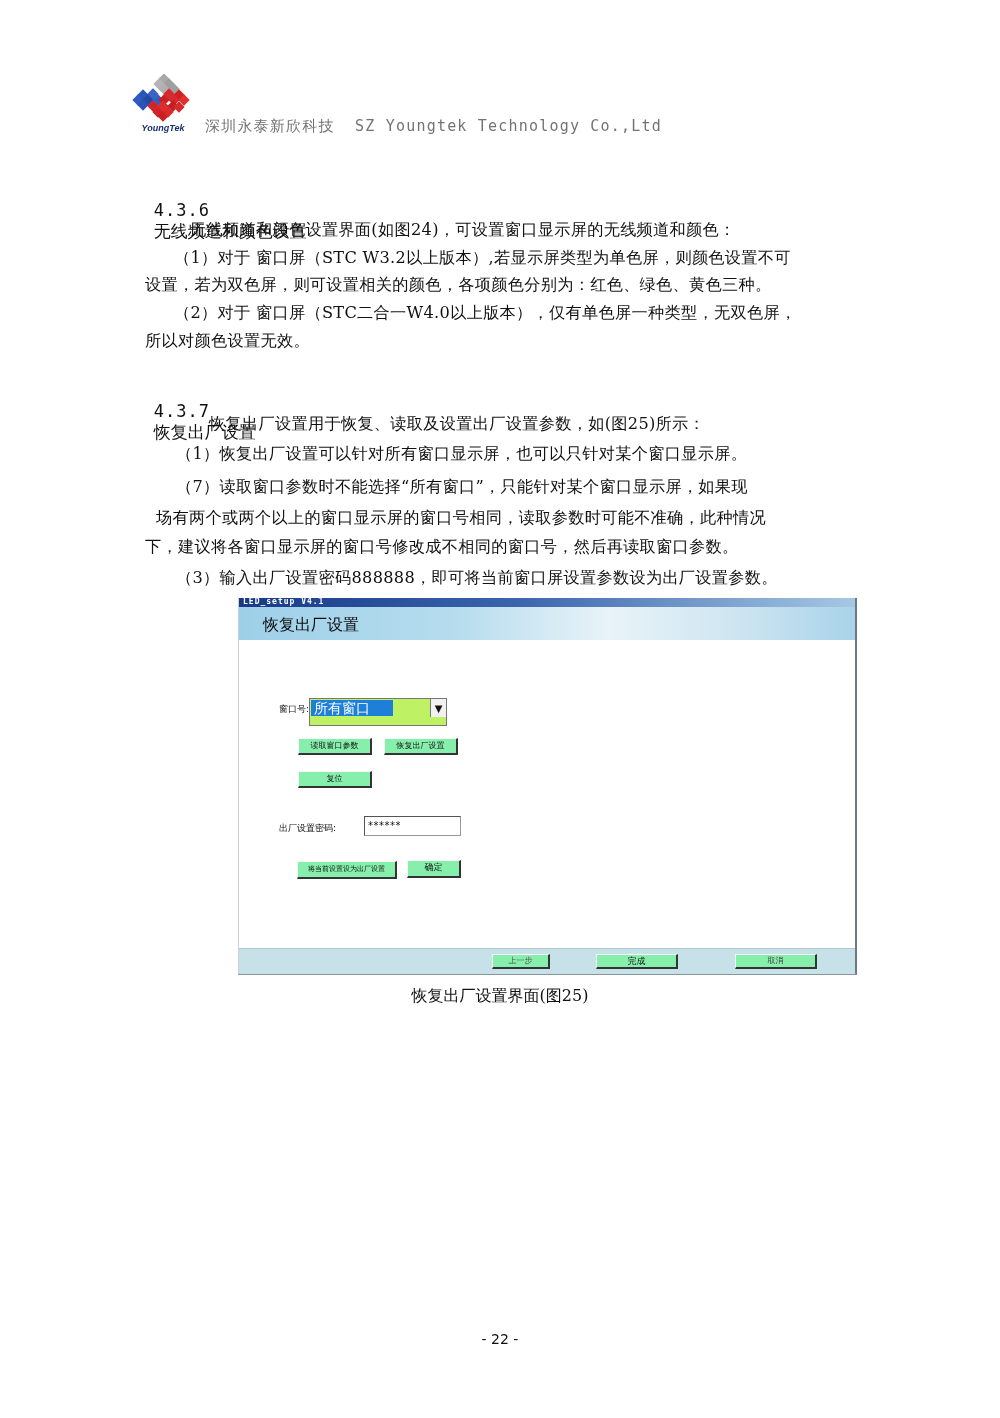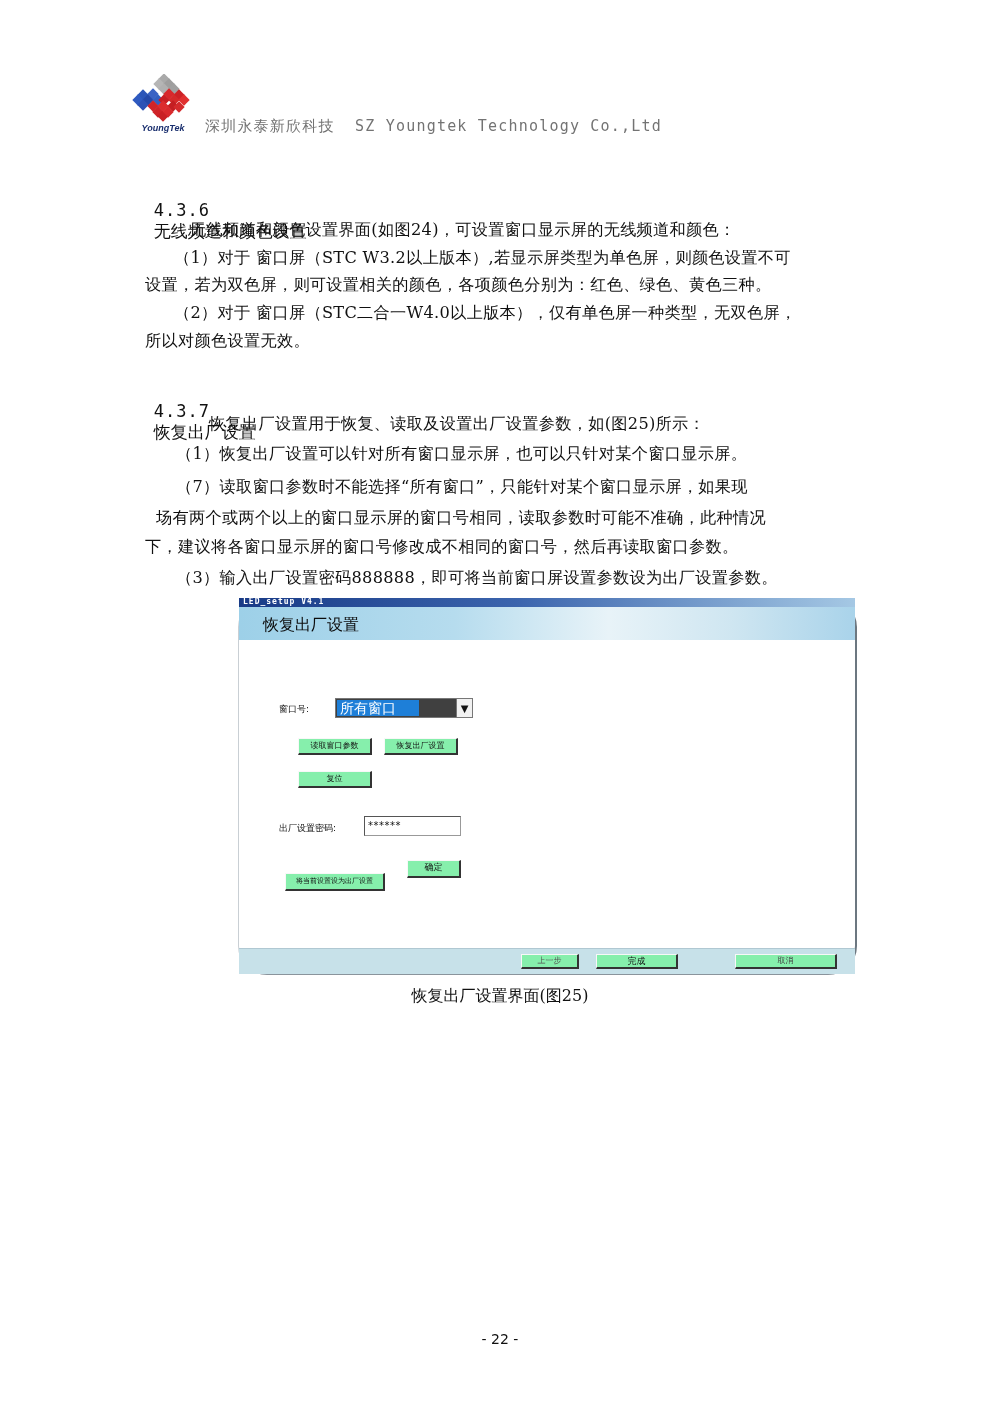--- a/index.html
+++ b/index.html
@@ -15,35 +15,35 @@
   .company { left:205px; top:117px; font-family:"DejaVu Sans Mono", monospace; font-size:15px;
              letter-spacing:1.2px; color:#737373; white-space:pre; }
 
   
   .h { font-family:"DejaVu Sans", sans-serif; font-size:17px; font-weight:normal; color:#111; white-space:pre; }
   .h .num { font-family:"DejaVu Sans Mono", monospace; letter-spacing:1px; }
   .p { font-family:"DejaVu Serif", serif; font-size:16.2px; color:#111; white-space:nowrap; letter-spacing:0.3px; }
 
   
   .dlg { left:238px; top:598px; width:619px; height:377px; background:#ffffff;
-         border-right:2px solid #6c7780; border-bottom:2px solid #8a949c; border-left:1px solid #c9cfd4; box-sizing:border-box;border-radius:29px; }
+         border-right:2px solid #6c7780; border-bottom:2px solid #8a949c; border-left:1px solid #c9cfd4; box-sizing:border-box; }
   .dlg-title { left:0; top:0; width:100%; height:9px;
                background:linear-gradient(90deg,#183a86 0%,#3b64ad 45%,#a5c8e4 100%); }
   .dlg-title span { position:absolute; left:4px; top:-1px; font-family:"DejaVu Sans Mono", monospace;
                     font-weight:bold; font-size:8px; color:#fff; letter-spacing:1px; }
   .dlg-band { left:0; top:9px; width:100%; height:33px;
               background:linear-gradient(90deg,#9dd0e8 0%,#b6dcee 35%,#e8f3f8 60%,#cfe6f1 80%,#a9d3ea 100%); }
   .dlg-band-title { left:24px; top:8px; font-size:16px; color:#0c0c0c; font-family:"DejaVu Sans", sans-serif; }
   .dlg-footer { left:0; top:350px; width:100%; height:25px; background:#c7e1e9; border-top:1px solid #b0c8d2; }
 
   .lbl { font-size:9px; color:#111; font-family:"DejaVu Sans", sans-serif; white-space:nowrap; }
   .btn { background:#86efac; border:1px solid #f8f8f8; border-right:2px solid #333; border-bottom:2px solid #333;
          box-sizing:border-box; font-size:8px; color:#111; text-align:center; font-family:"DejaVu Sans", sans-serif;
          white-space:nowrap; overflow:hidden; }
-  .select { left:96px; top:100px; width:138px; height:20px; background:#404040; border:1px solid #777; box-sizing:border-box; }
+  .select { left:70px; top:100px; width:138px; height:28px; background:#bef264; border:1px solid #777; box-sizing:border-box; }
   .select .sel-val { position:absolute; left:1px; top:1px; height:16px; width:82px; background:#1e7fd8; color:#fff;
                      font-size:14px; line-height:16px; padding-left:3px; box-sizing:border-box; }
   .select .arrow { position:absolute; right:0; top:0; width:15px; height:18px; border-left:1px solid #777; background:#f1f1f1;
                    display:flex; align-items:center; justify-content:center; font-size:10px; color:#111; }
   .pwd { left:125px; top:218px; width:97px; height:20px; background:#fff; border:1px solid #555; border-right-color:#999; border-bottom-color:#999;
          box-sizing:border-box; font-size:10px; padding-left:3px; line-height:18px; letter-spacing:0.5px; }
 
   .caption { left:0; width:1000px; top:986px; text-align:center; font-family:"DejaVu Serif", serif; font-size:16px; color:#111; }
   .pagenum { left:0; width:1000px; top:1331px; text-align:center; font-family:"DejaVu Sans", sans-serif; font-size:14px; color:#111; white-space:pre; }
 </style>
@@ -120,24 +120,24 @@
     <div class="arrow">▼</div>
   </div>
 
   <div class="abs btn" style="left:59px; top:140px; width:74px; height:17px; line-height:14px;">读取窗口参数</div>
   <div class="abs btn" style="left:145px; top:140px; width:74px; height:17px; line-height:14px;">恢复出厂设置</div>
   <div class="abs btn" style="left:59px; top:173px; width:74px; height:17px; line-height:14px;">复位</div>
 
   <div class="abs lbl" style="left:40px; top:224px;">出厂设置密码:</div>
   <div class="abs pwd">******</div>
 
-  <div class="abs btn" style="left:46px; top:263px; width:100px; height:18px; line-height:15px; font-size:7px;margin-top:12px;">将当前设置设为出厂设置</div>
+  <div class="abs btn" style="left:58px; top:263px; width:100px; height:18px; line-height:15px; font-size:7px;">将当前设置设为出厂设置</div>
   <div class="abs btn" style="left:168px; top:262px; width:54px; height:18px; line-height:15px; font-size:9px;font-family:Liberation Mono, monospace;">确定</div>
 
   <div class="abs dlg-footer">
-    <div class="abs btn" style="left:253px; top:5px; width:58px; height:15px; line-height:12px; color:#555;margin-left:29px;">上一步</div>
+    <div class="abs btn" style="left:253px; top:5px; width:58px; height:15px; line-height:12px; color:#555;">上一步</div>
     <div class="abs btn" style="left:357px; top:5px; width:82px; height:15px; line-height:12px; font-size:9px;">完成</div>
-    <div class="abs btn" style="left:496px; top:5px; width:102px; height:15px; line-height:12px; color:#444;">取消</div>
+    <div class="abs btn" style="left:496px; top:5px; width:82px; height:15px; line-height:12px; color:#444;">取消</div>
   </div>
 </div>
 
 <div class="abs caption">恢复出厂设置界面(图25)</div>
 <div class="abs pagenum">- 22 -</div>
 
 </body></html>

